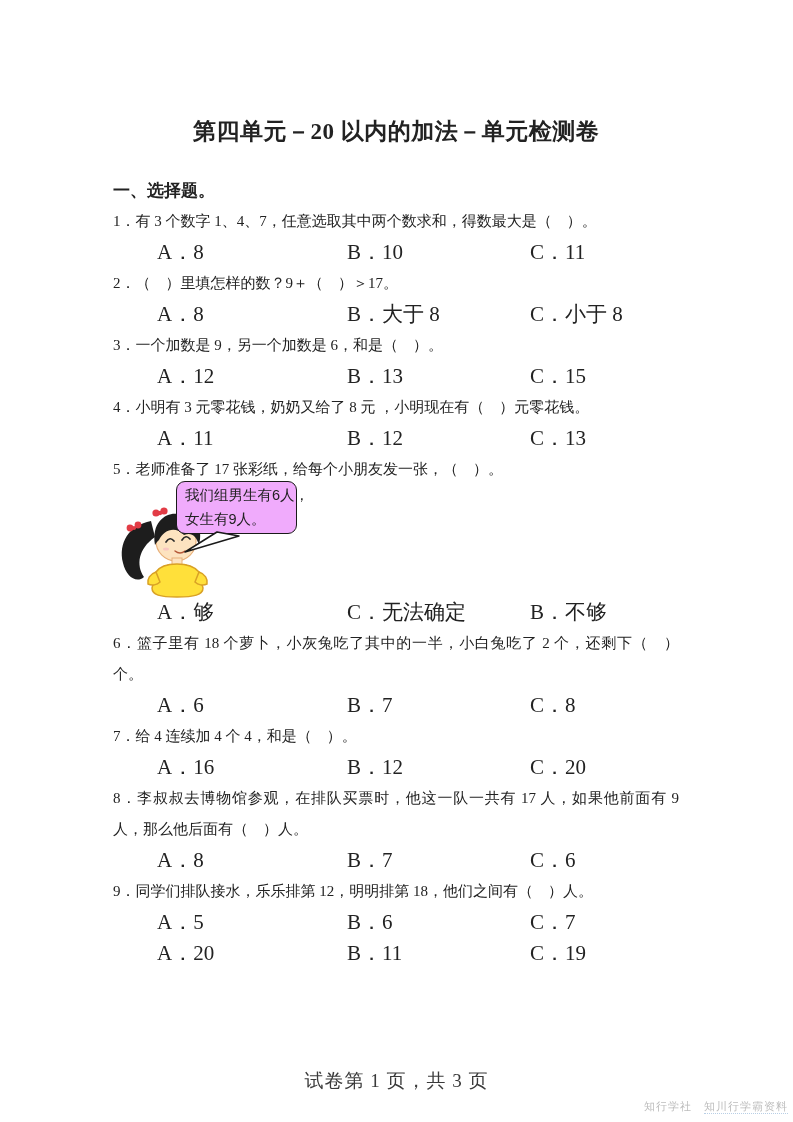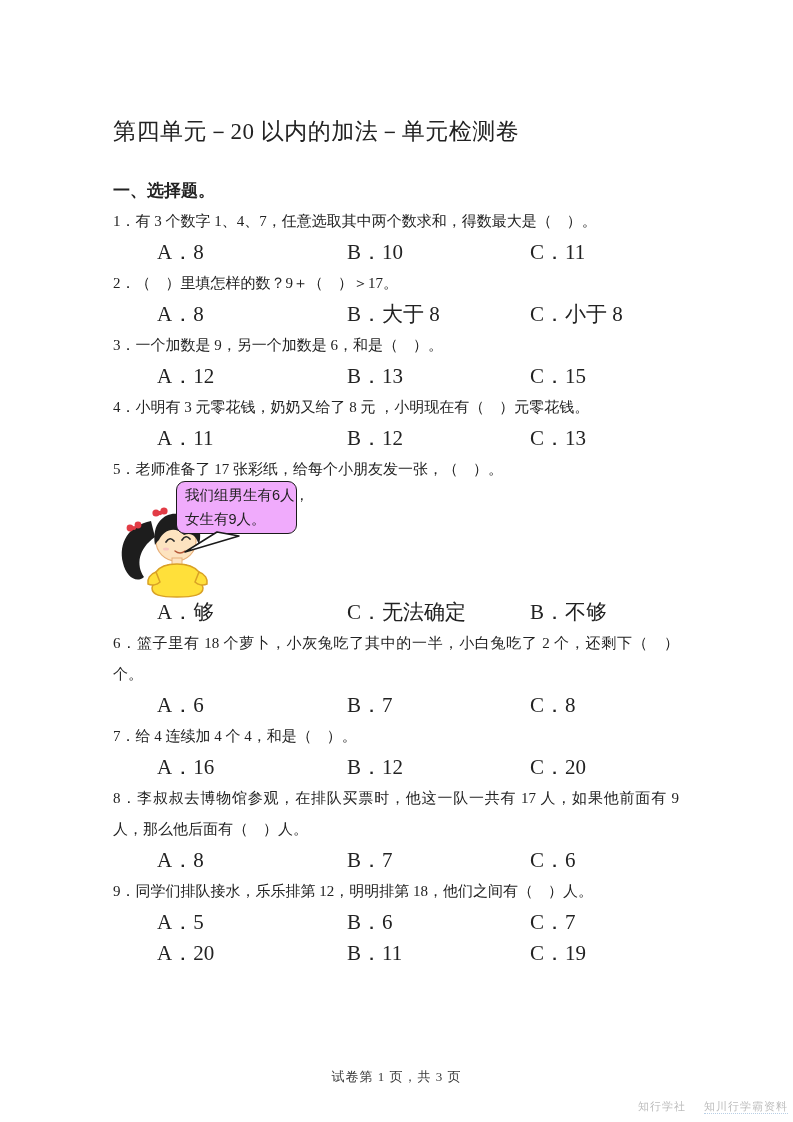--- a/index.html
+++ b/index.html
@@ -3,47 +3,47 @@
 <meta charset="utf-8">
 <style>
   html,body { margin:0; padding:0; background:#ffffff; }
   .page {
     position:relative; width:793px; height:1122px; background:#ffffff;
     font-family:"Liberation Serif","DejaVu Serif",serif;
     color:#222222; overflow:hidden;
   }
   .content { position:absolute; left:113px; top:116px; width:566px; }
   .doc-title {
-    text-align:left; font-weight:normal; font-size:23px; line-height:32px;
+    text-align:center; font-weight:bold; font-size:23px; line-height:32px;
     letter-spacing:0.5px; white-space:nowrap;
   }
   .section-heading { font-weight:bold; font-size:17px; line-height:31px; margin-top:27px; }
   .q-stem { font-size:15px; line-height:31px; text-align:justify; }
   .q-options {
     display:grid; grid-template-columns:190px 183px 1fr;
     font-size:21px; line-height:31px;margin-left:44px;
   }
   .illustration { position:relative; height:116px; margin-top:-4px; }
   .speech-bubble {
     position:absolute; left:63px; top:0; width:103px;
     border:1.5px solid #1a1a1a; border-radius:9px; background:#f0abfc;
     padding:2px 8px; font-family:"Liberation Sans","DejaVu Sans",sans-serif;
     font-size:14.5px; line-height:23.5px; white-space:nowrap; z-index:2;
   }
   .bubble-tail { position:absolute; left:70px; top:50px; z-index:3; }
   .girl { position:absolute; left:2px; top:24px; z-index:1; }
   .page-footer {
     position:absolute; left:0; top:1068px; width:100%;
-    text-align:center; font-size:13px; color:#3a3a3a; letter-spacing:1px;
+    text-align:center; font-size:19px; color:#3a3a3a; letter-spacing:1px;
   }
   .watermark {
     position:absolute; right:5px; top:1099px; font-size:11px; color:#bcbcbc;
     font-family:"Liberation Sans","DejaVu Sans",sans-serif; letter-spacing:1px;
   }
-  .watermark .wm2 { margin-left:14px; border-bottom:1px dotted #b9cfe6; padding-bottom:1px; }
+  .watermark .wm2 { margin-left:8px; border-bottom:1px dotted #b9cfe6; padding-bottom:1px; }
 </style>
 </head>
 <body>
 
 <div class="page">
   <div class="content">
 
     <div class="doc-title">第四单元－20 以内的加法－单元检测卷</div>
     <div class="section-heading">一、选择题。</div>
 

